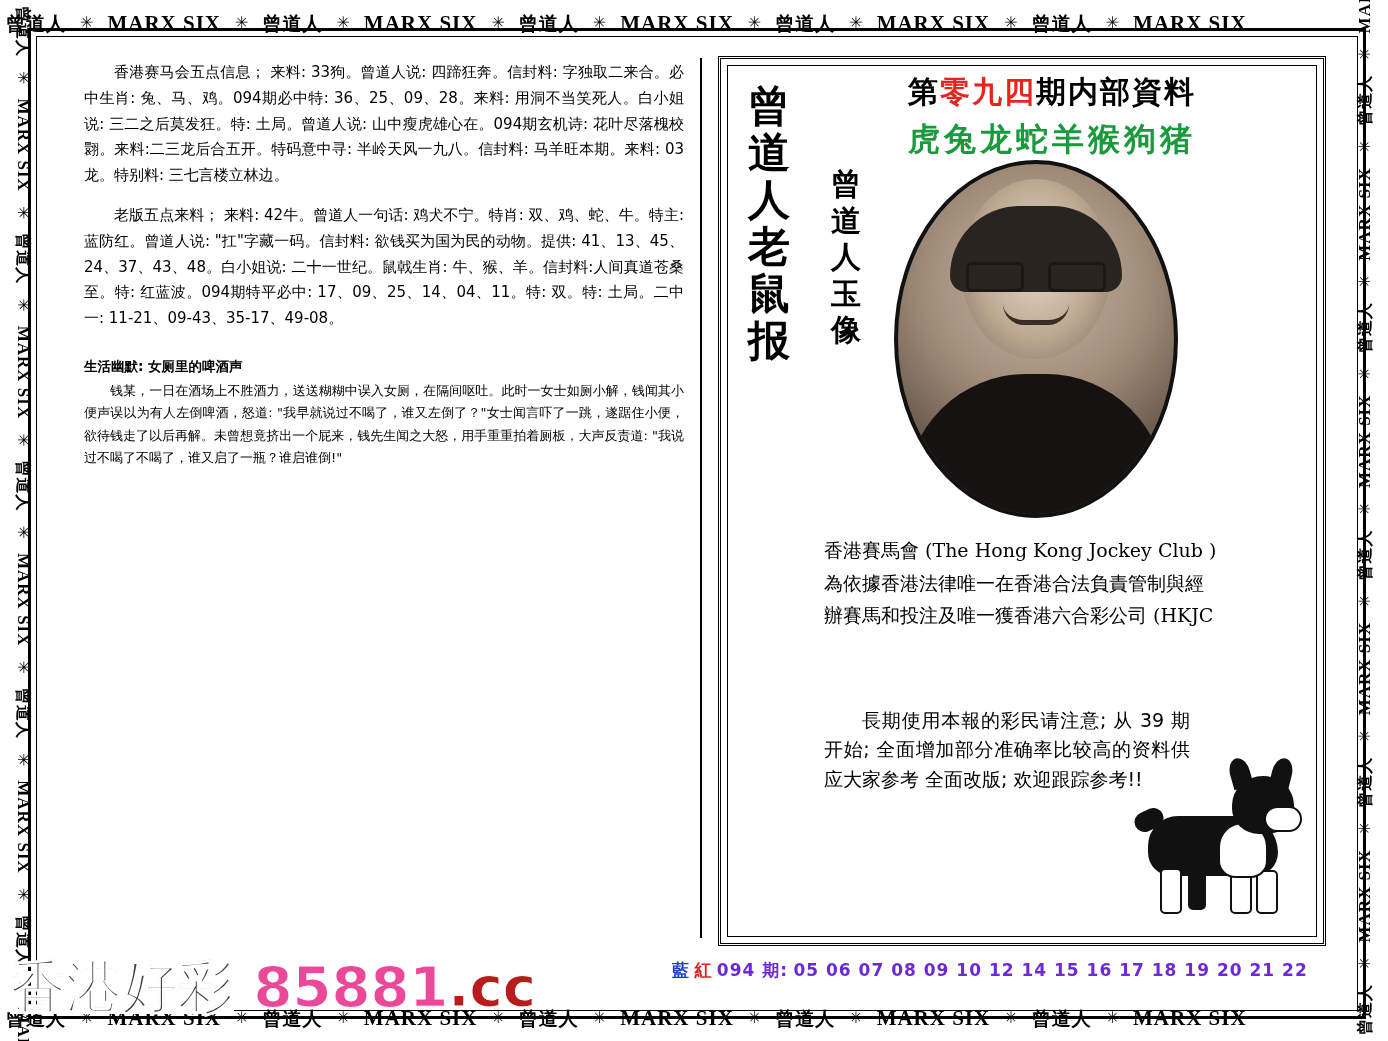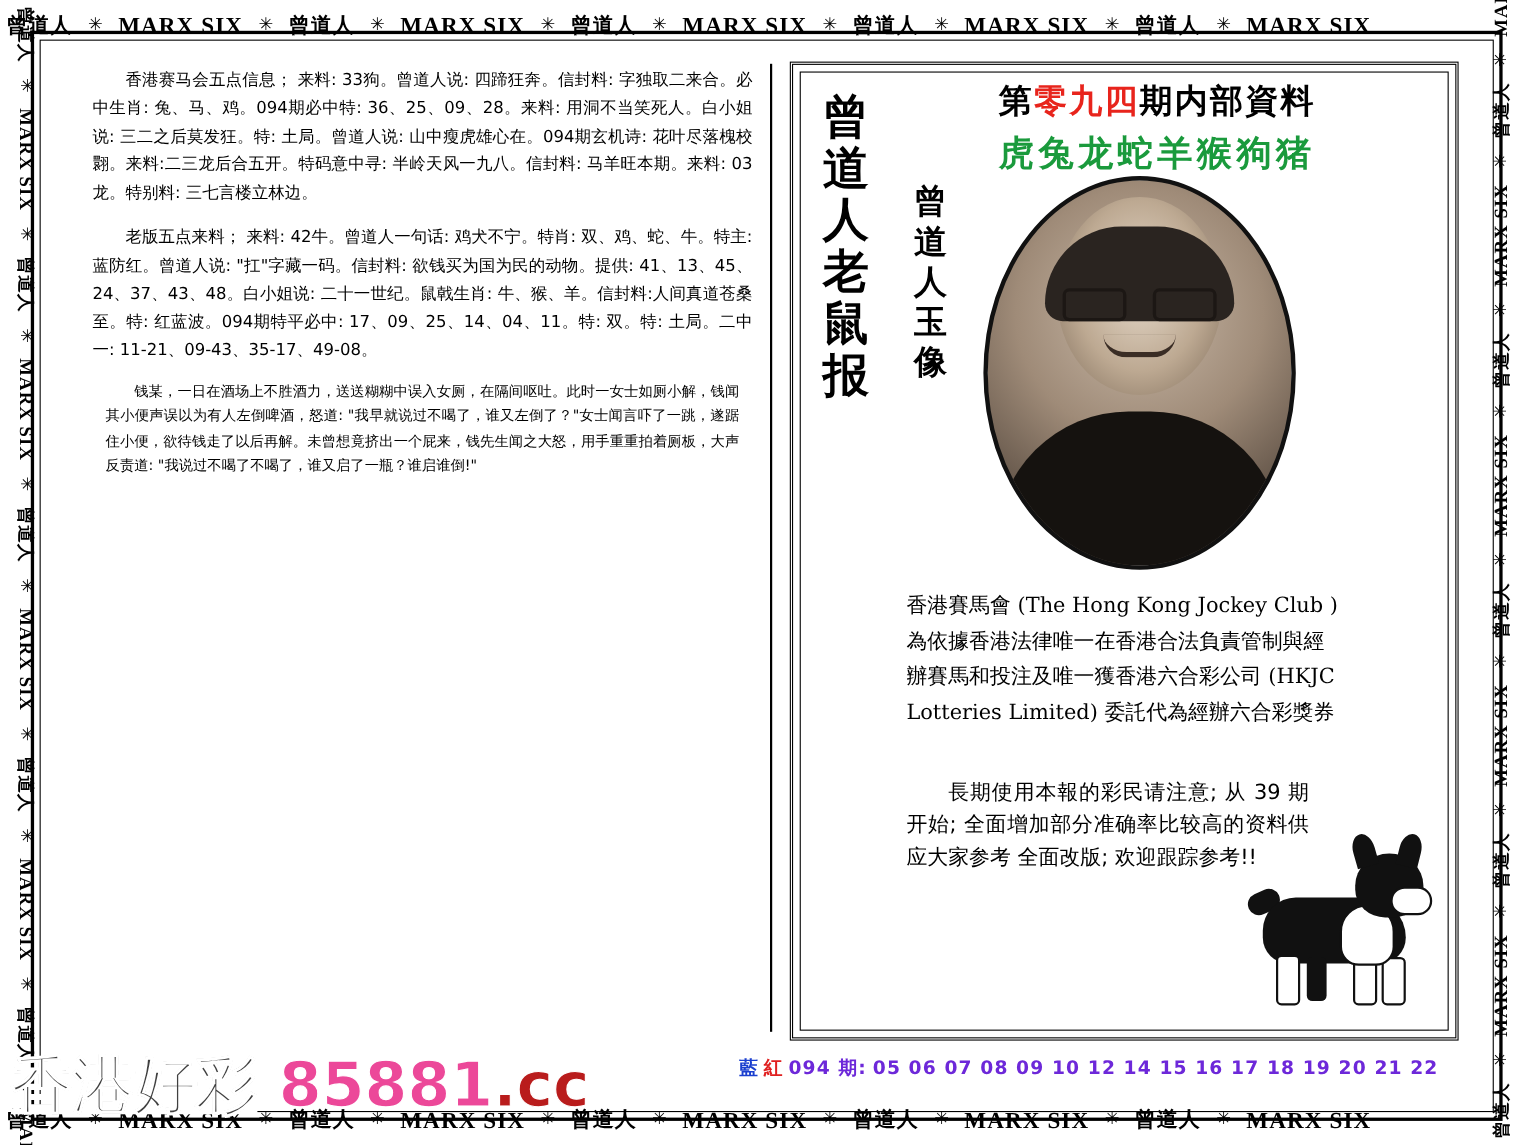--- a/index.html
+++ b/index.html
@@ -31,21 +31,21 @@
         border:3px solid #000;}
   .wavy:before{content:"";position:absolute;left:5px;top:5px;right:5px;bottom:5px;border:1px solid #000;}
 
   
   .content{position:absolute;left:52px;top:52px;width:1284px;height:937px;background:#fff;}
 
   
   .left-col{position:absolute;left:32px;top:8px;width:600px;height:900px;}
   .para{font-family:"DejaVu Sans",sans-serif;font-size:15px;line-height:1.72;text-align:justify;margin:0 0 14px 0;text-indent:2em;}
   .joke-title{font-family:"DejaVu Sans",sans-serif;font-size:13.5px;font-weight:bold;margin:26px 0 4px 0;}
-  .joke-body{font-family:"DejaVu Sans",sans-serif;font-size:13px;line-height:1.72;text-align:justify;margin:12px;text-indent:2em;}
+  .joke-body{font-family:"DejaVu Sans",sans-serif;font-size:13px;line-height:1.72;text-align:justify;margin:0;text-indent:2em;}
 
   .vdivider{position:absolute;left:648px;top:6px;width:2px;height:880px;background:#000;}
 
   
   .right-panel{position:absolute;left:666px;top:4px;width:608px;height:890px;border:3px double #000;padding:6px;box-sizing:border-box;}
   .rp-inner{position:relative;width:100%;height:100%;border:1px solid #000;box-sizing:border-box;}
 
   .title-red{position:absolute;left:74px;top:6px;width:500px;text-align:center;
     font-family:"DejaVu Sans",sans-serif;font-size:30px;font-weight:bold;letter-spacing:2px;}
   .title-red .blk{color:#000;}
@@ -215,20 +215,21 @@
     </div>
   </div>
 
   <div class="wavy"></div>
 
   <div class="content">
 
     <div class="left-col">
       <p class="para">香港赛马会五点信息； 来料: 33狗。曾道人说: 四蹄狂奔。信封料: 字独取二来合。必中生肖: 兔、马、鸡。094期必中特: 36、25、09、28。来料: 用洞不当笑死人。白小姐说: 三二之后莫发狂。特: 土局。曾道人说: 山中瘦虎雄心在。094期玄机诗: 花叶尽落槐校翾。来料:二三龙后合五开。特码意中寻: 半岭天风一九八。信封料: 马羊旺本期。来料: 03龙。特别料: 三七言楼立林边。</p>
       <p class="para">老版五点来料； 来料: 42牛。曾道人一句话: 鸡犬不宁。特肖: 双、鸡、蛇、牛。特主: 蓝防红。曾道人说: "扛"字藏一码。信封料: 欲钱买为国为民的动物。提供: 41、13、45、24、37、43、48。白小姐说: 二十一世纪。鼠戟生肖: 牛、猴、羊。信封料:人间真道苍桑至。特: 红蓝波。094期特平必中: 17、09、25、14、04、11。特: 双。特: 土局。二中一: 11-21、09-43、35-17、49-08。</p>
+      <div class="joke-title">生活幽默: 女厕里的啤酒声</div>
       <p class="joke-body">钱某，一日在酒场上不胜酒力，送送糊糊中误入女厕，在隔间呕吐。此时一女士如厕小解，钱闻其小便声误以为有人左倒啤酒，怒道: "我早就说过不喝了，谁又左倒了？"女士闻言吓了一跳，遂踞住小便，欲待钱走了以后再解。未曾想竟挤出一个屁来，钱先生闻之大怒，用手重重拍着厕板，大声反责道: "我说过不喝了不喝了，谁又启了一瓶？谁启谁倒!"</p>
     </div>
 
     <div class="vdivider"></div>
 
     <div class="right-panel">
       <div class="rp-inner">
 
         <div class="title-red">
           <span class="blk">第</span><span class="red">零九四</span><span class="blk">期内部資料</span>
@@ -258,21 +259,20 @@
           <div class="face"></div>
           <div class="hair"></div>
           <div class="glasses"></div>
           <div class="mouth"></div>
         </div>
 
         <div class="hkjc-text">
           <p>香港賽馬會 (The Hong Kong Jockey Club )</p>
           <p>為依據香港法律唯一在香港合法負責管制與經</p>
           <p>辦賽馬和投注及唯一獲香港六合彩公司 (HKJC</p>
-          <p>Lotteries Limited) 委託代為經辦六合彩獎券</p>
         </div>
 
         <div class="notice">
           <p>長期使用本報的彩民请注意; 从 39 期开始; 全面增加部分准确率比较高的资料供应大家参考 全面改版; 欢迎跟踪参考!!</p>
         </div>
 
         <div class="dog">
           <div class="tail"></div>
           <div class="bodyp"></div>
           <div class="leg1"></div>

